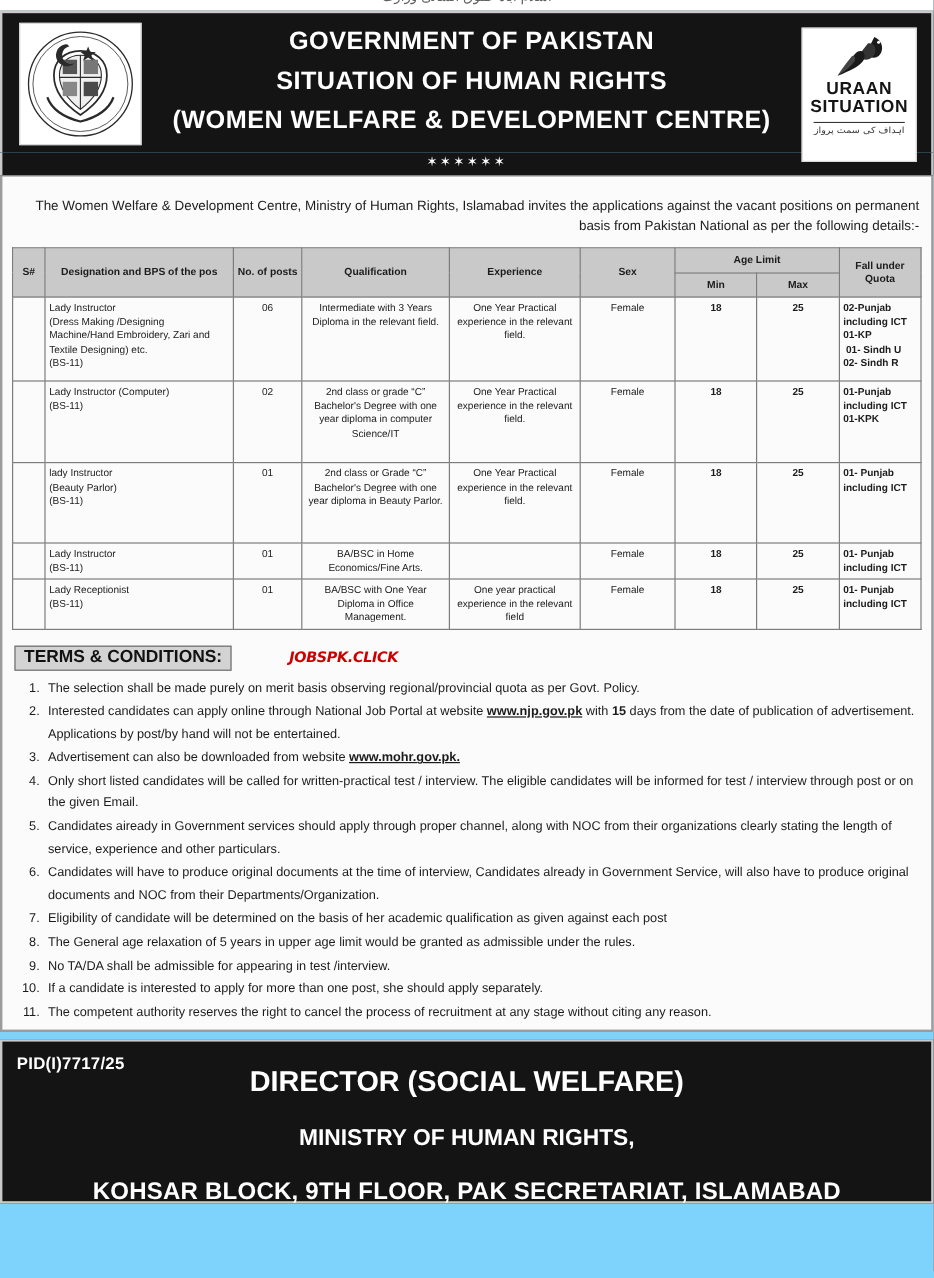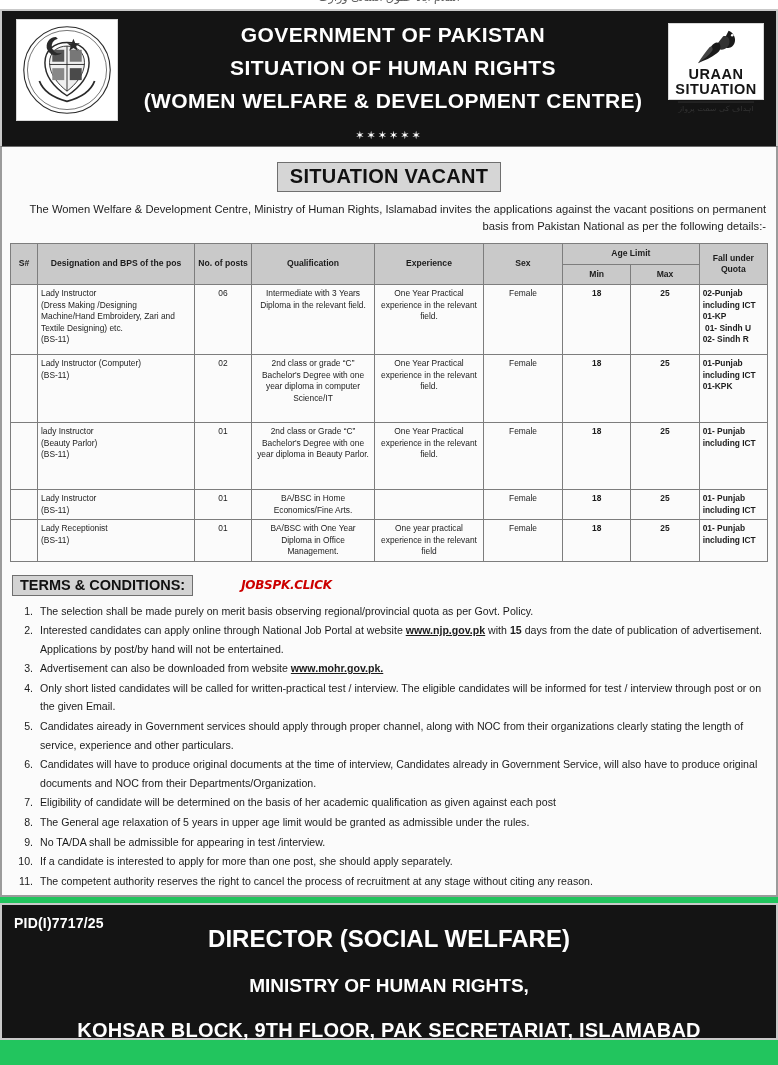--- a/index.html
+++ b/index.html
@@ -9,21 +9,21 @@
     background: #8a8a8a;
   }
   body {
     font-family: "Liberation Sans", sans-serif;
   }
   .page {
     position: relative;
     width: 778px;
     height: 1065px;
     overflow: hidden;
-    background: #22c55e;
+    background: #7dd3fc;
     box-sizing: border-box;
   }
 
   
   .urdu-strip {
     height: 9px;
     width: 100%;
     background: #ffffff;
     position: relative;
     overflow: hidden;
@@ -62,21 +62,21 @@
     box-sizing: border-box;
     display: flex;
     align-items: center;
     justify-content: center;
   }
   .logo-right {
     position: absolute;
     right: 12px;
     top: 12px;
     width: 96px;
-    height: 77px;
+    height: 112px;
     background: #ffffff;
     border: 1px solid #d8d8d8;
     box-sizing: border-box;
     display: flex;
     flex-direction: column;
     align-items: center;
     justify-content: flex-start;
     padding-top: 3px;
   }
   .uraan-bird { line-height: 0; }
@@ -310,23 +310,20 @@
       <div class="uraan-t1">URAAN</div>
       <div class="uraan-t2">SITUATION</div>
       <div class="uraan-urdu">اہداف کی سمت پرواز</div>
     </div>
   </div>
 
   <div class="stars-band">✶✶✶✶✶✶</div>
 
   <div class="body-box">
 
-    <div class="sit-vacant-wrap">
-      <span class="sit-vacant">SITUATION VACANT</span>
-    </div>
 
     <div class="intro">The Women Welfare &amp; Development Centre, Ministry of Human Rights, Islamabad invites the applications against the vacant positions on permanent basis from Pakistan National as per the following details:-</div>
 
     <table class="vac">
       <thead>
         <tr>
           <th class="h-sn" rowspan="2">S#</th>
           <th class="h-desg" rowspan="2">Designation and BPS of the pos</th>
           <th class="h-post" rowspan="2">No. of posts</th>
           <th class="h-qual" rowspan="2">Qualification</th>

